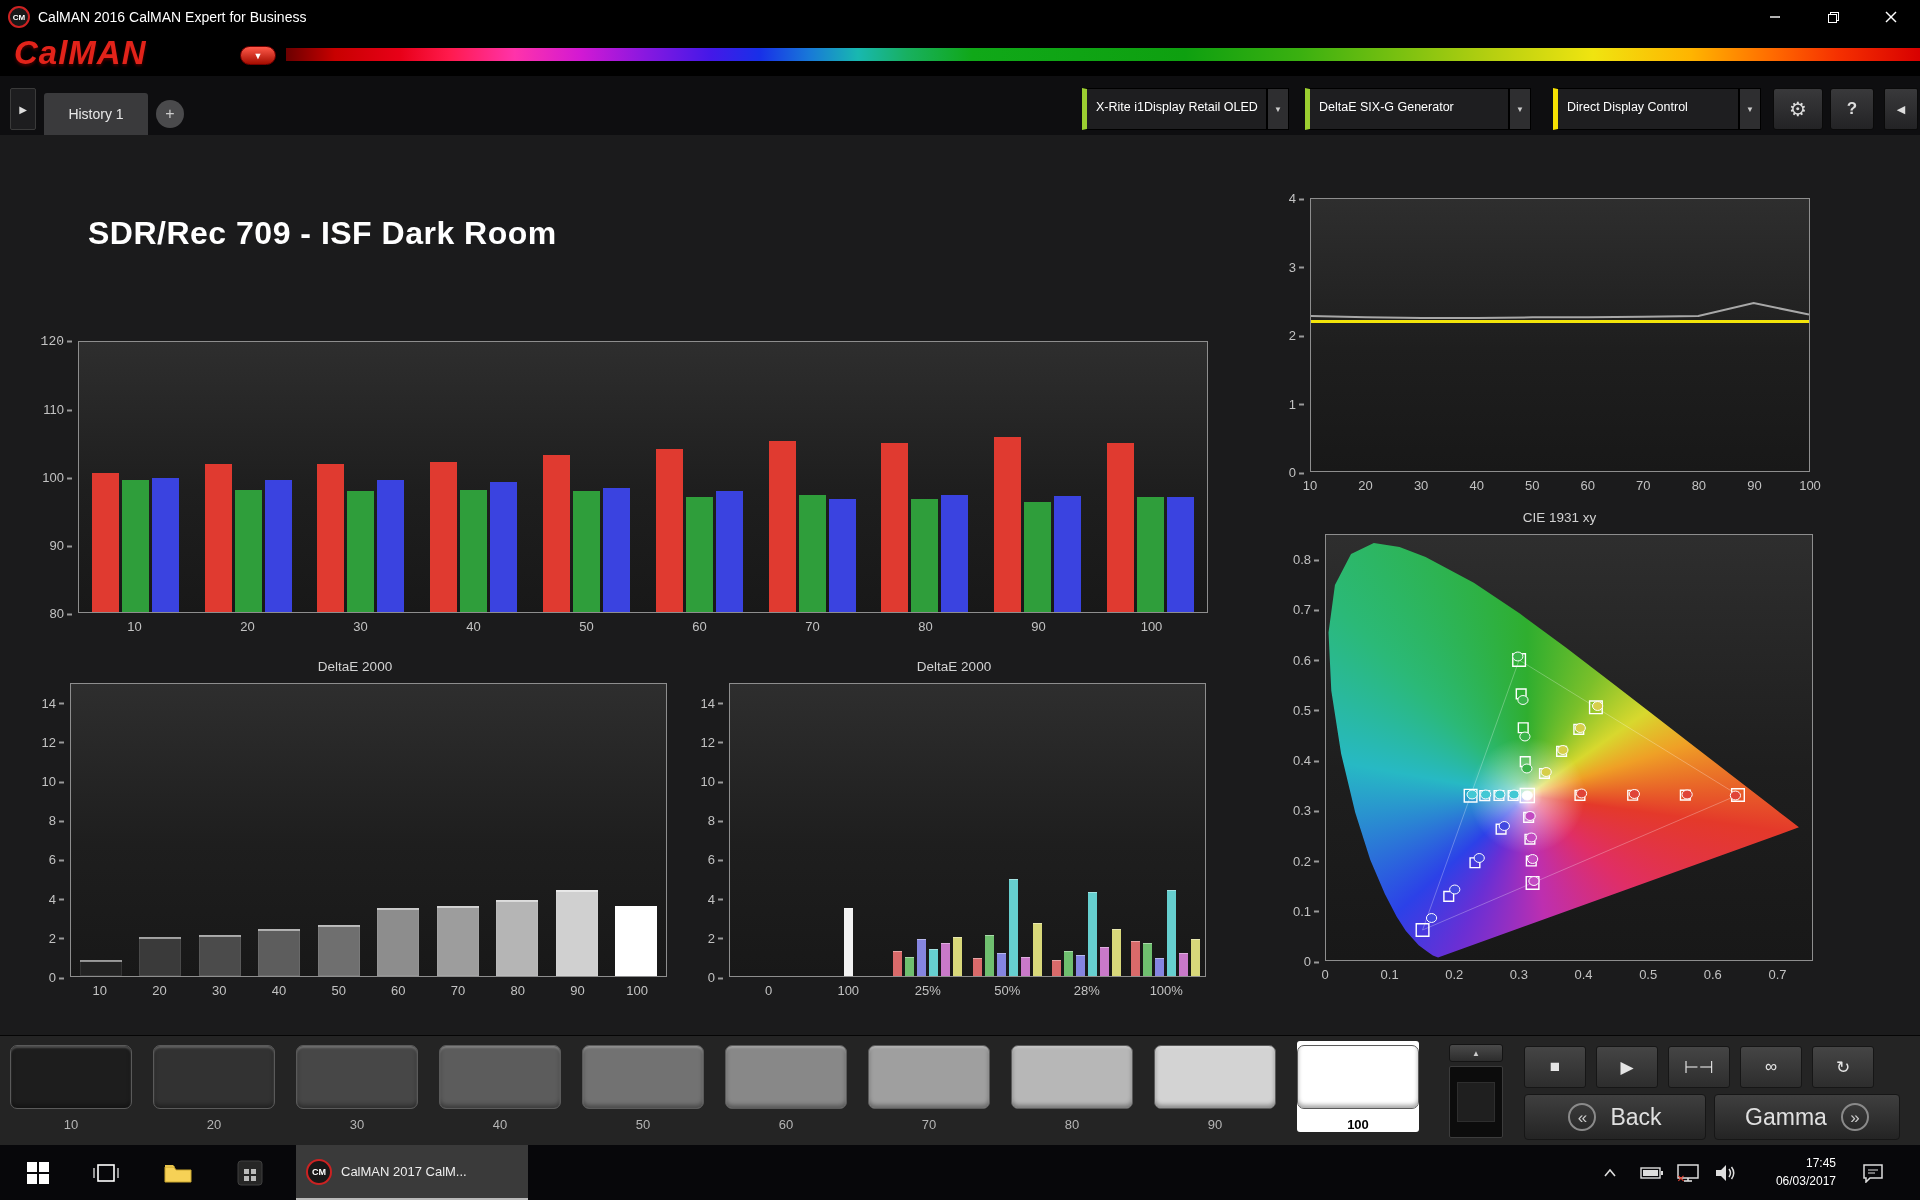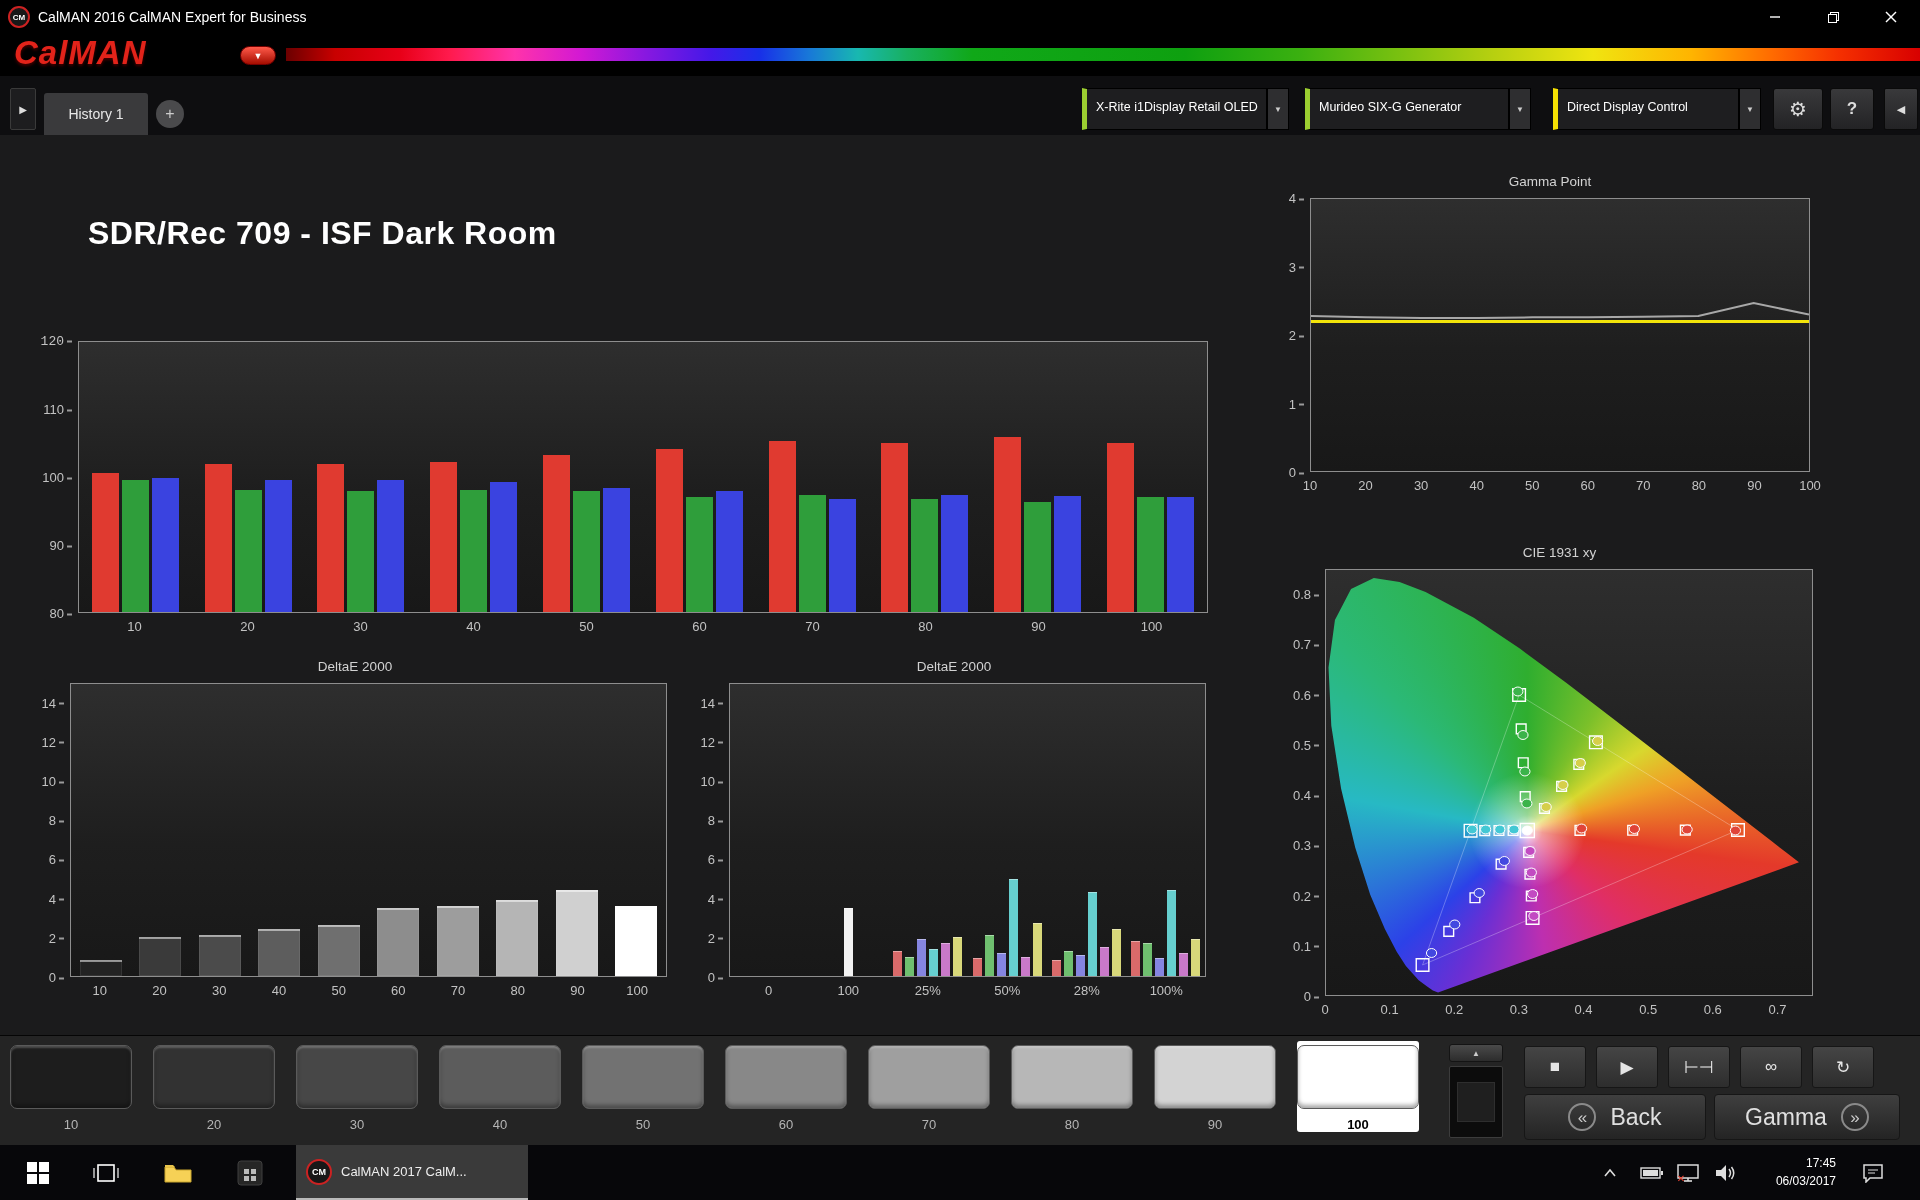--- a/index.html
+++ b/index.html
@@ -60,21 +60,21 @@
   .xtick{position:absolute;top:100%;margin-top:6px;transform:translateX(-50%);white-space:nowrap;color:#c2c2c2}
 
   #rgb-chart{left:38px;top:182px;width:1186px;height:322px}
   #rgb-chart .plot-wrap{left:40px;right:16px;top:24px;bottom:26px}
   #de1-chart{left:30px;top:524px;width:650px;height:350px}
   #de1-chart .plot-wrap{left:40px;right:13px;top:24px;bottom:32px}
   #de2-chart{left:689px;top:524px;width:530px;height:350px}
   #de2-chart .plot-wrap{left:40px;right:13px;top:24px;bottom:32px}
   #gamma-chart{left:1272px;top:39px;width:556px;height:330px}
   #gamma-chart .plot-wrap{left:38px;right:18px;top:24px;bottom:32px}
-  #cie-chart{left:1287px;top:410px;width:545px;height:481px}
+  #cie-chart{left:1287px;top:375px;width:545px;height:481px}
   #cie-chart .plot-wrap{left:38px;right:19px;top:24px;bottom:30px}
 
   .bargroup{position:absolute;top:0;bottom:0;display:flex;align-items:flex-end;justify-content:center;gap:3px;padding:0 8px}
   .bar{width:27px;min-height:1px}
   .gbar{width:42px;min-height:2px;box-shadow:inset 0 2px 0 rgba(255,255,255,.5),inset 0 0 0 1px rgba(255,255,255,.08)}
   .tbar{width:9px;min-height:1px;box-shadow:inset 0 1px 0 rgba(255,255,255,.4)}
   .plot svg{position:absolute;inset:0;width:100%;height:100%}
   .cie-gamut{position:absolute;inset:0;
     background:
       radial-gradient(circle at 41.4% 61.3%, rgba(255,255,255,.92) 0%, rgba(255,255,255,.5) 4%, rgba(255,255,255,0) 15%),
@@ -159,21 +159,21 @@
   <div class="tabbar">
     <div class="panel-toggle">▶</div>
     <div class="tab">History 1</div>
     <div class="tab-add">+</div>
 
     <div class="dropdown" id="dd1" style="--accent: #9ccf31;">
         <span>X-Rite i1Display Retail OLED</span>
       </div>
     <div class="dd-arrow" id="dd1-a">▼</div>
     <div class="dropdown" id="dd2" style="--accent: #9ccf31;">
-        <span>Murideo SIX-G Generator</span>
+        <span>DeltaE SIX-G Generator</span>
       </div>
     <div class="dd-arrow" id="dd2-a">▼</div>
     <div class="dropdown" id="dd3" style="--accent: #f5e003;">
         <span>Direct Display Control</span>
       </div>
     <div class="dd-arrow" id="dd3-a">▼</div>
 
     <div class="icon-btn" id="gear-btn">
         <span>⚙</span>
       </div>
@@ -368,21 +368,20 @@
           <div class="xtick" style="left: 8.33333%;">0</div>
           <div class="xtick" style="left: 25%;">100</div>
           <div class="xtick" style="left: 41.6667%;">25%</div>
           <div class="xtick" style="left: 58.3333%;">50%</div>
           <div class="xtick" style="left: 75%;">28%</div>
           <div class="xtick" style="left: 91.6667%;">100%</div>
         </div>
     </div>
 
     <div class="chart" id="gamma-chart">
-      <div class="chart-title">Gamma Point</div>
       <div class="plot-wrap">
           <div class="plot">
             <svg viewBox="0 0 100 100" preserveAspectRatio="none">
               <polyline points="0,44.99999999999999 11.11111111111111,44.99999999999999 22.22222222222222,44.99999999999999 33.33333333333333,44.99999999999999 44.44444444444444,44.99999999999999 55.55555555555556,44.99999999999999 66.66666666666666,44.99999999999999 77.77777777777779,44.99999999999999 88.88888888888889,44.99999999999999 100,44.99999999999999" fill="none" stroke="#f2e40a" stroke-width="3" vector-effect="non-scaling-stroke"></polyline>
               <polyline points="0,43.00000000000001 11.11111111111111,43.50000000000001 22.22222222222222,43.75 33.33333333333333,43.75 44.44444444444444,43.50000000000001 55.55555555555556,43.50000000000001 66.66666666666666,43.25 77.77777777777779,43.00000000000001 88.88888888888889,38.24999999999999 100,42.50000000000001" fill="none" stroke="#a8a8a8" stroke-width="2" vector-effect="non-scaling-stroke"></polyline>
             </svg>
           </div>
           <div class="ytick" style="top: 100%;">0</div>
           <div class="ytick" style="top: 75%;">1</div>
           <div class="ytick" style="top: 50%;">2</div>

